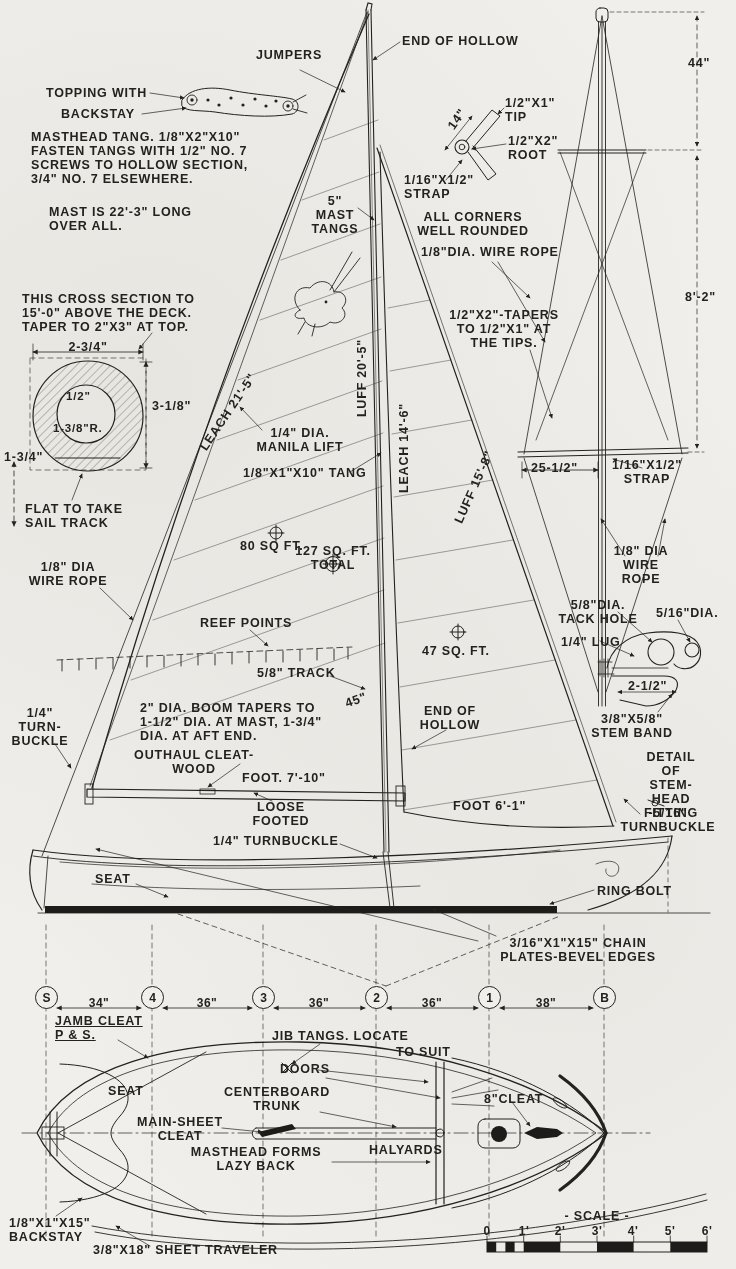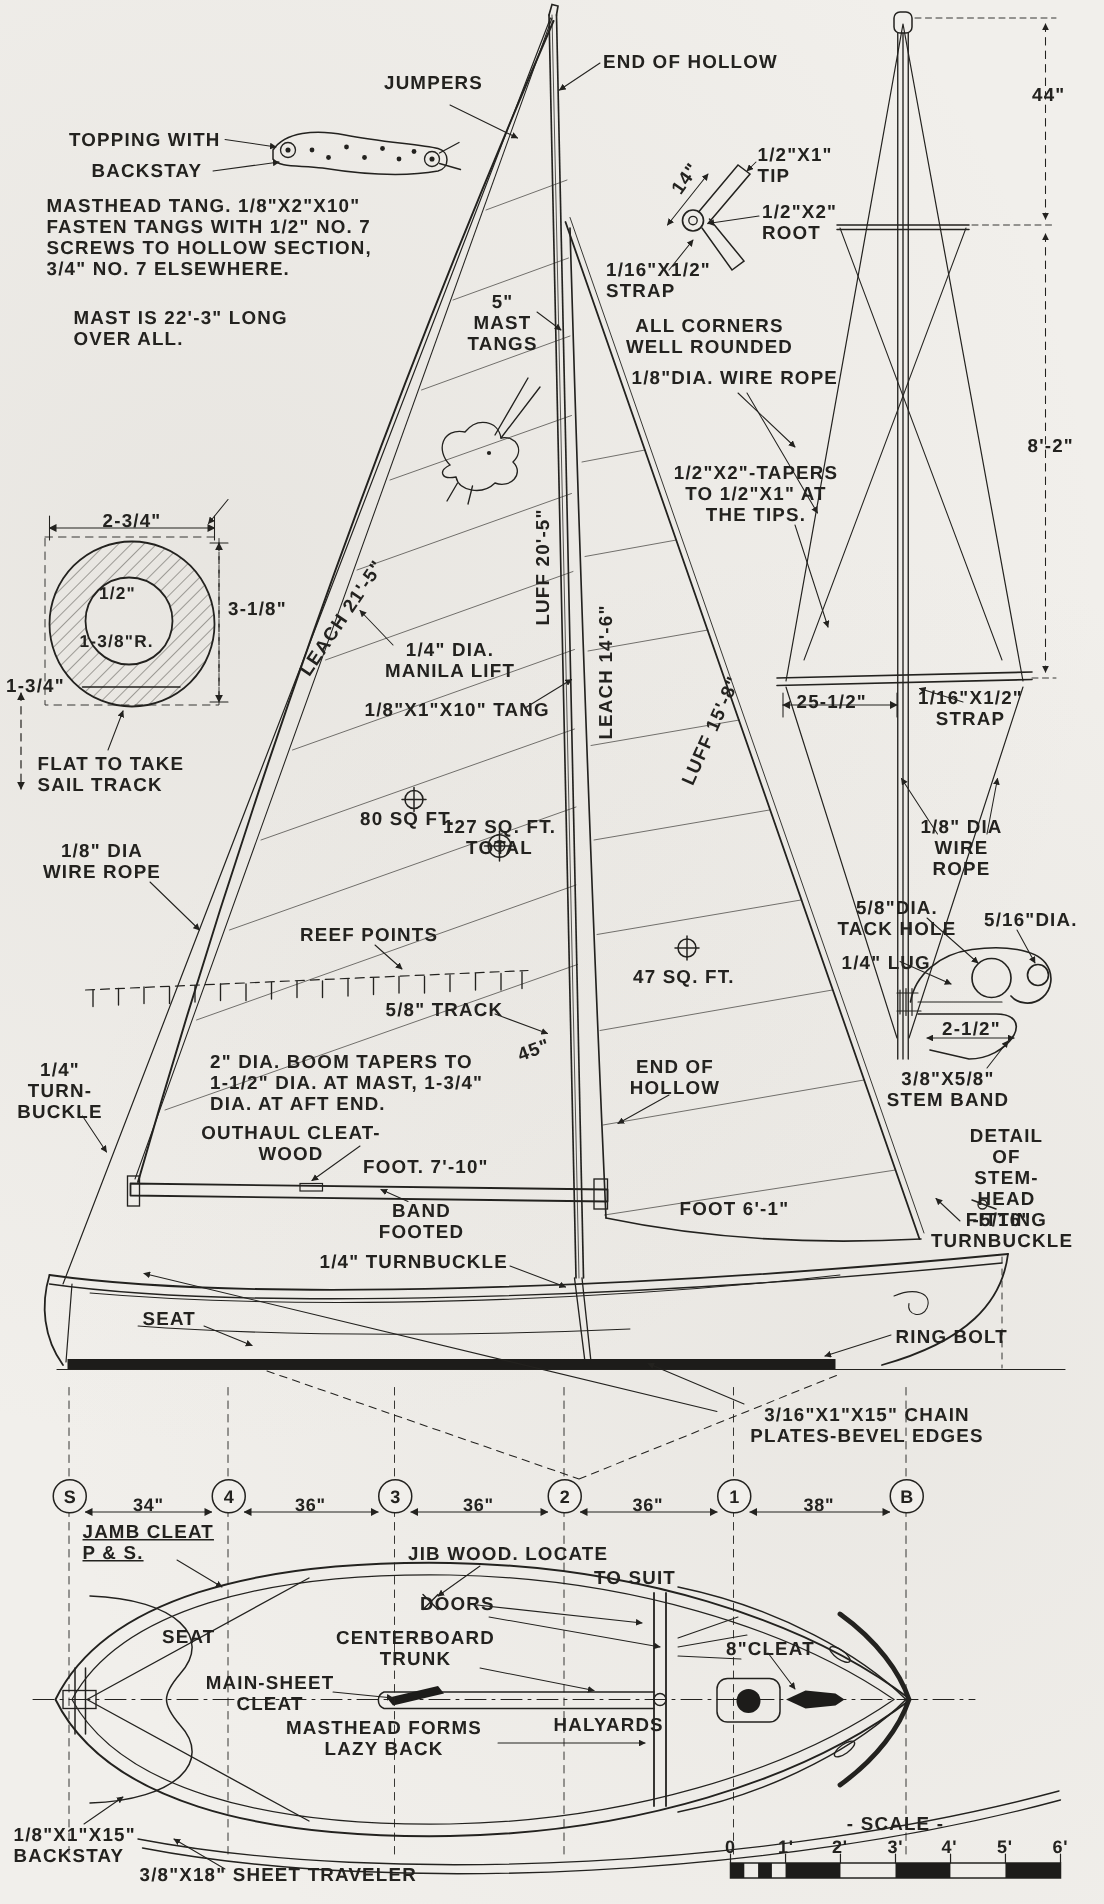--- a/index.html
+++ b/index.html
@@ -282,20 +282,23 @@
     <div class="label c" style="left: 473px; top: 210px; transform: translateX(-50%);">ALL CORNERS
 WELL ROUNDED</div>
     <div class="label" style="left: 421px; top: 245px;">1/8"DIA. WIRE ROPE</div>
     <div class="label" style="left: 685px; top: 290px;">8'-2"</div>
     <div class="label c" style="left: 504px; top: 308px; transform: translateX(-50%);">1/2"X2"-TAPERS
 TO 1/2"X1" AT
 THE TIPS.</div>
     <div class="label c" style="left: 335px; top: 194px; transform: translateX(-50%);">5"
 MAST
 TANGS</div>
+    <div class="label" style="left: 22px; top: 292px;">THIS CROSS SECTION TO
+15'-0" ABOVE THE DECK.
+TAPER TO 2"X3" AT TOP.</div>
     <div class="label c" style="left: 88px; top: 340px; transform: translateX(-50%);">2-3/4"</div>
     <div class="label" style="left: 66px; top: 390px; font-size: 11.5px;">1/2"</div>
     <div class="label" style="left: 53px; top: 422px; font-size: 11.5px;">1-3/8"R.</div>
     <div class="label" style="left: 152px; top: 399px;">3-1/8"</div>
     <div class="label" style="left: 4px; top: 450px;">1-3/4"</div>
     <div class="label" style="left: 25px; top: 502px;">FLAT TO TAKE
 SAIL TRACK</div>
     <div class="label c" style="left: 228px; top: 412px; transform: translate(-50%, -50%) rotate(-56deg);">LEACH 21'-5"</div>
     <div class="label c" style="left: 362px; top: 378px; transform: translate(-50%, -50%) rotate(-90deg);">LUFF 20'-5"</div>
     <div class="label c" style="left: 300px; top: 426px; transform: translateX(-50%);">1/4" DIA.
@@ -326,39 +329,39 @@
 HOLLOW</div>
     <div class="label" style="left: 628px; top: 679px;">2-1/2"</div>
     <div class="label c" style="left: 632px; top: 712px; transform: translateX(-50%);">3/8"X5/8"
 STEM BAND</div>
     <div class="label c" style="left: 671px; top: 750px; transform: translateX(-50%);">DETAIL OF
 STEM-HEAD
 FITTING</div>
     <div class="label c" style="left: 194px; top: 748px; transform: translateX(-50%);">OUTHAUL CLEAT-
 WOOD</div>
     <div class="label" style="left: 242px; top: 771px;">FOOT. 7'-10"</div>
-    <div class="label c" style="left: 281px; top: 800px; transform: translateX(-50%);">BAND
+    <div class="label c" style="left: 281px; top: 800px; transform: translateX(-50%);">LOOSE
 FOOTED</div>
     <div class="label" style="left: 213px; top: 834px;">1/4" TURNBUCKLE</div>
     <div class="label" style="left: 453px; top: 799px;">FOOT 6'-1"</div>
     <div class="label c" style="left: 668px; top: 806px; transform: translateX(-50%);">-5/16"
 TURNBUCKLE</div>
     <div class="label" style="left: 95px; top: 872px;">SEAT</div>
     <div class="label" style="left: 597px; top: 884px;">RING BOLT</div>
     <div class="label c" style="left: 578px; top: 936px; transform: translateX(-50%);">3/16"X1"X15" CHAIN
 PLATES-BEVEL EDGES</div>
     <div class="label" style="left: 531px; top: 461px;">25-1/2"</div>
     <div class="label c" style="left: 647px; top: 458px; transform: translateX(-50%);">1/16"X1/2"
 STRAP</div>
     <div class="label c" style="left: 641px; top: 544px; transform: translateX(-50%);">1/8" DIA
 WIRE
 ROPE</div>
     <div class="label" style="left: 55px; top: 1014px; text-decoration: underline;">JAMB CLEAT
 P &amp; S.</div>
-    <div class="label" style="left: 272px; top: 1029px;">JIB WOOD. LOCATE</div>
+    <div class="label" style="left: 272px; top: 1029px;">JIB TANGS. LOCATE</div>
     <div class="label" style="left: 396px; top: 1045px;">TO SUIT</div>
     <div class="label" style="left: 280px; top: 1062px;">DOORS</div>
     <div class="label" style="left: 108px; top: 1084px;">SEAT</div>
     <div class="label c" style="left: 277px; top: 1085px; transform: translateX(-50%);">CENTERBOARD
 TRUNK</div>
     <div class="label" style="left: 484px; top: 1092px;">8"CLEAT</div>
     <div class="label c" style="left: 180px; top: 1115px; transform: translateX(-50%);">MAIN-SHEET
 CLEAT</div>
     <div class="label" style="left: 369px; top: 1143px;">HALYARDS</div>
     <div class="label c" style="left: 256px; top: 1145px; transform: translateX(-50%);">MASTHEAD FORMS

